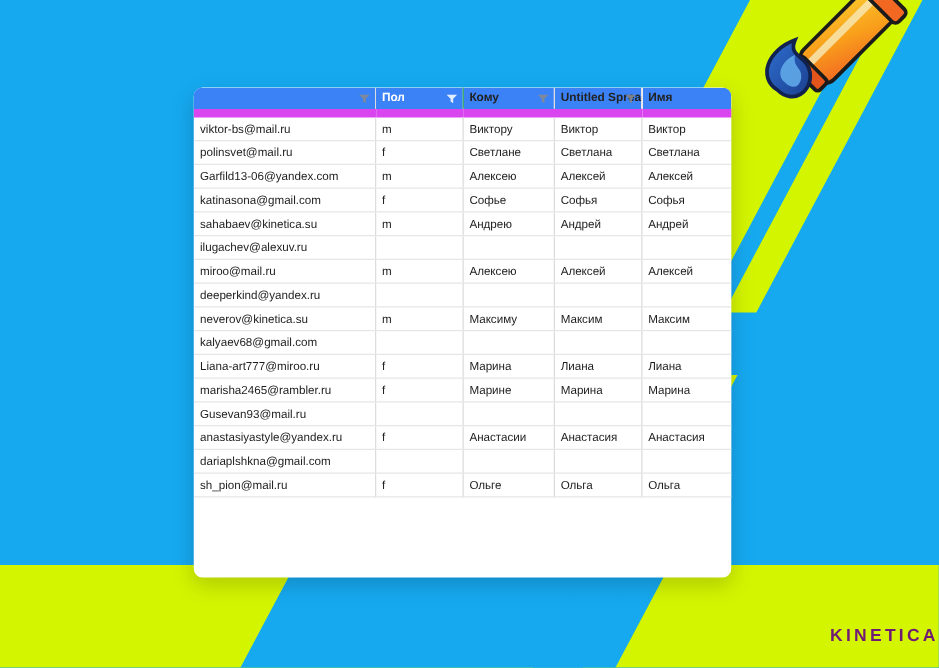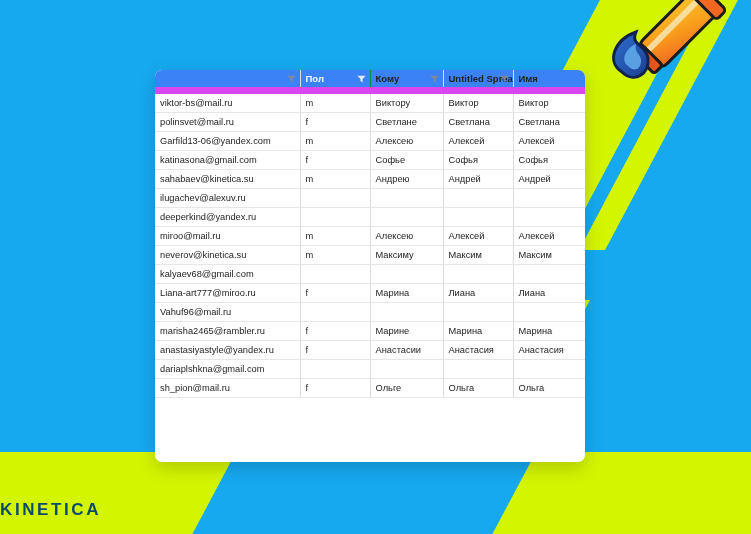--- a/index.html
+++ b/index.html
@@ -62,25 +62,25 @@
   }
   .d1 { left: 600px; top: 0px;   width: 96px;  height: 300px; }
   .d2 { left: 712px; top: 0px;   width: 26px;  height: 250px; }
   .d3 { left: 556px; top: 300px; width: 34px;  height: 60px; }
 
   .kinetica-logo {
     position: absolute;
     left: 0;
     right: 0;
     top: 500px;
-    text-align: left;
-    font-size: 17px;
+    text-align: right;
+    font-size: 14px;
     letter-spacing: 2.6px;
     font-weight: bold;
-    color: #0c4a6e;
+    color: #701a75;
   }
 
   
   .rocket {
     position: absolute;
     left: 606px;
     top: -8px;
     width: 150px;
     height: 120px;
   }
@@ -275,34 +275,34 @@
           <td>Андрей</td>
         </tr>
         <tr>
           <td>ilugachev@alexuv.ru</td>
           <td></td>
           <td></td>
           <td></td>
           <td></td>
         </tr>
         <tr>
-          <td>deeperkind@yandex.ru</td>
-          <td></td>
-          <td></td>
-          <td></td>
-          <td></td>
-        </tr>
-        <tr>
           <td>miroo@mail.ru</td>
           <td>m</td>
           <td>Алексею</td>
           <td>Алексей</td>
           <td>Алексей</td>
         </tr>
         <tr>
+          <td>deeperkind@yandex.ru</td>
+          <td></td>
+          <td></td>
+          <td></td>
+          <td></td>
+        </tr>
+        <tr>
           <td>neverov@kinetica.su</td>
           <td>m</td>
           <td>Максиму</td>
           <td>Максим</td>
           <td>Максим</td>
         </tr>
         <tr>
           <td>kalyaev68@gmail.com</td>
           <td></td>
           <td></td>
@@ -310,34 +310,34 @@
           <td></td>
         </tr>
         <tr>
           <td>Liana-art777@miroo.ru</td>
           <td>f</td>
           <td>Марина</td>
           <td>Лиана</td>
           <td>Лиана</td>
         </tr>
         <tr>
-          <td>Vahuf96@mail.ru</td>
-          <td></td>
-          <td></td>
-          <td></td>
-          <td></td>
-        </tr>
-        <tr>
           <td>marisha2465@rambler.ru</td>
           <td>f</td>
           <td>Марине</td>
           <td>Марина</td>
           <td>Марина</td>
         </tr>
         <tr>
+          <td>Gusevan93@mail.ru</td>
+          <td></td>
+          <td></td>
+          <td></td>
+          <td></td>
+        </tr>
+        <tr>
           <td>anastasiyastyle@yandex.ru</td>
           <td>f</td>
           <td>Анастасии</td>
           <td>Анастасия</td>
           <td>Анастасия</td>
         </tr>
         <tr>
           <td>dariaplshkna@gmail.com</td>
           <td></td>
           <td></td>

